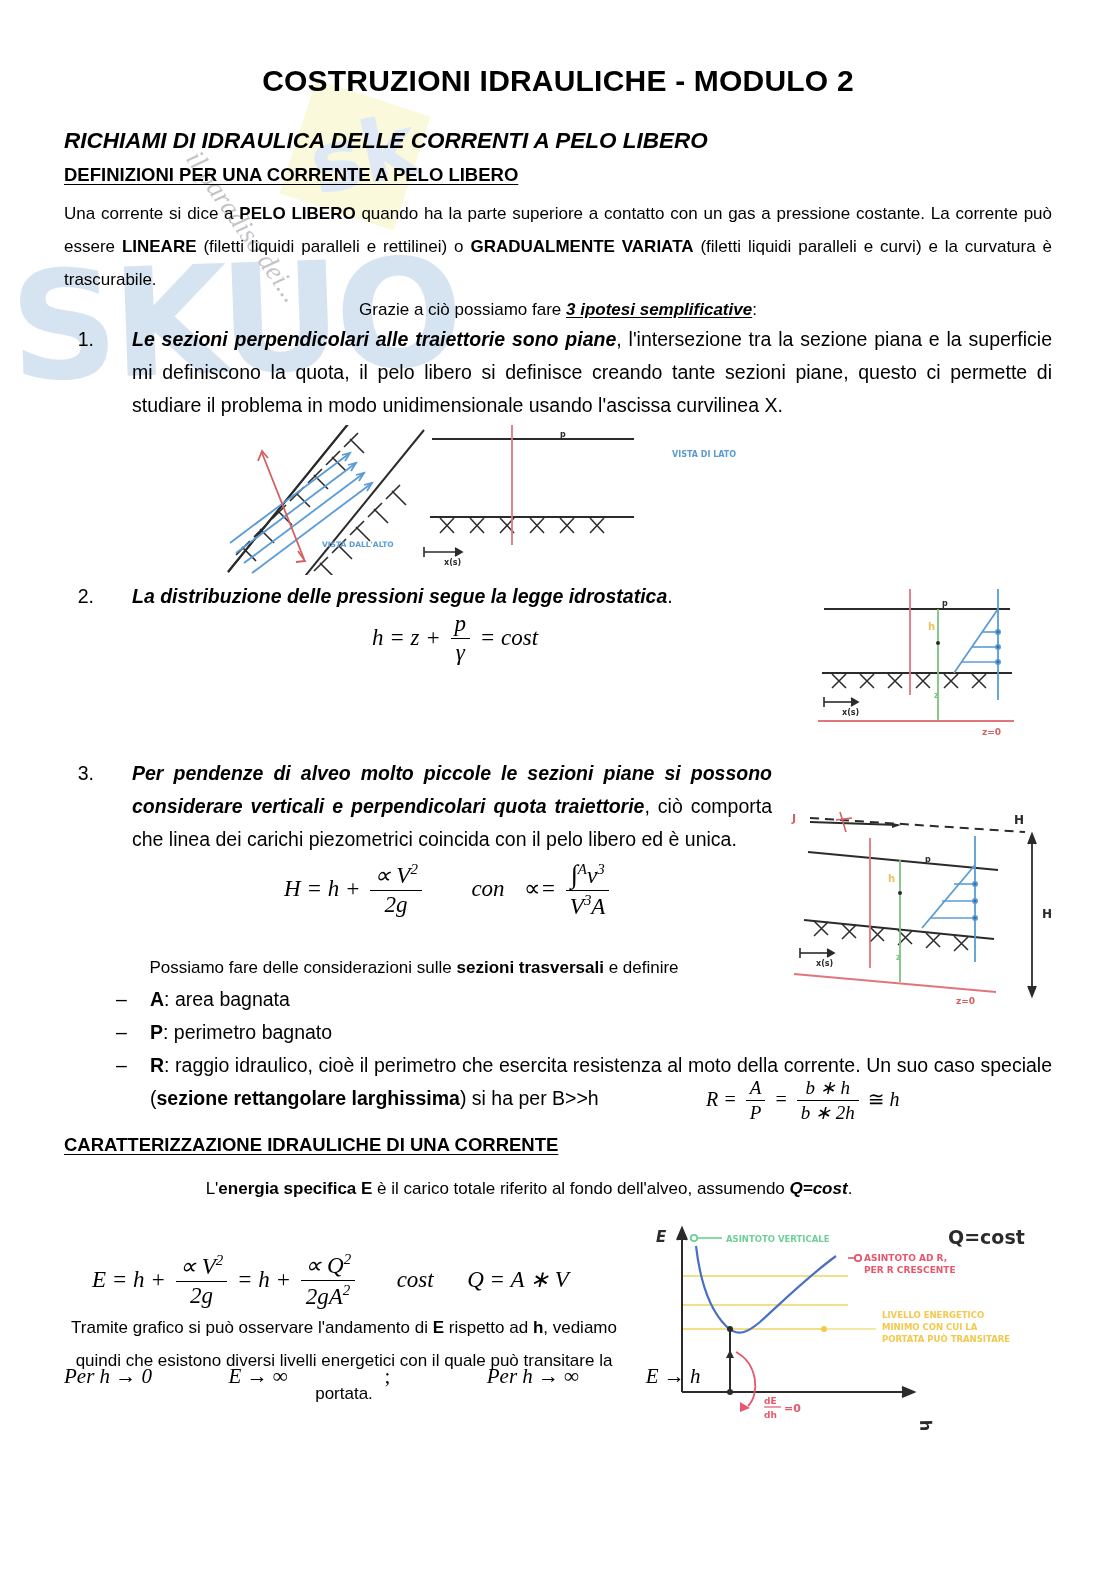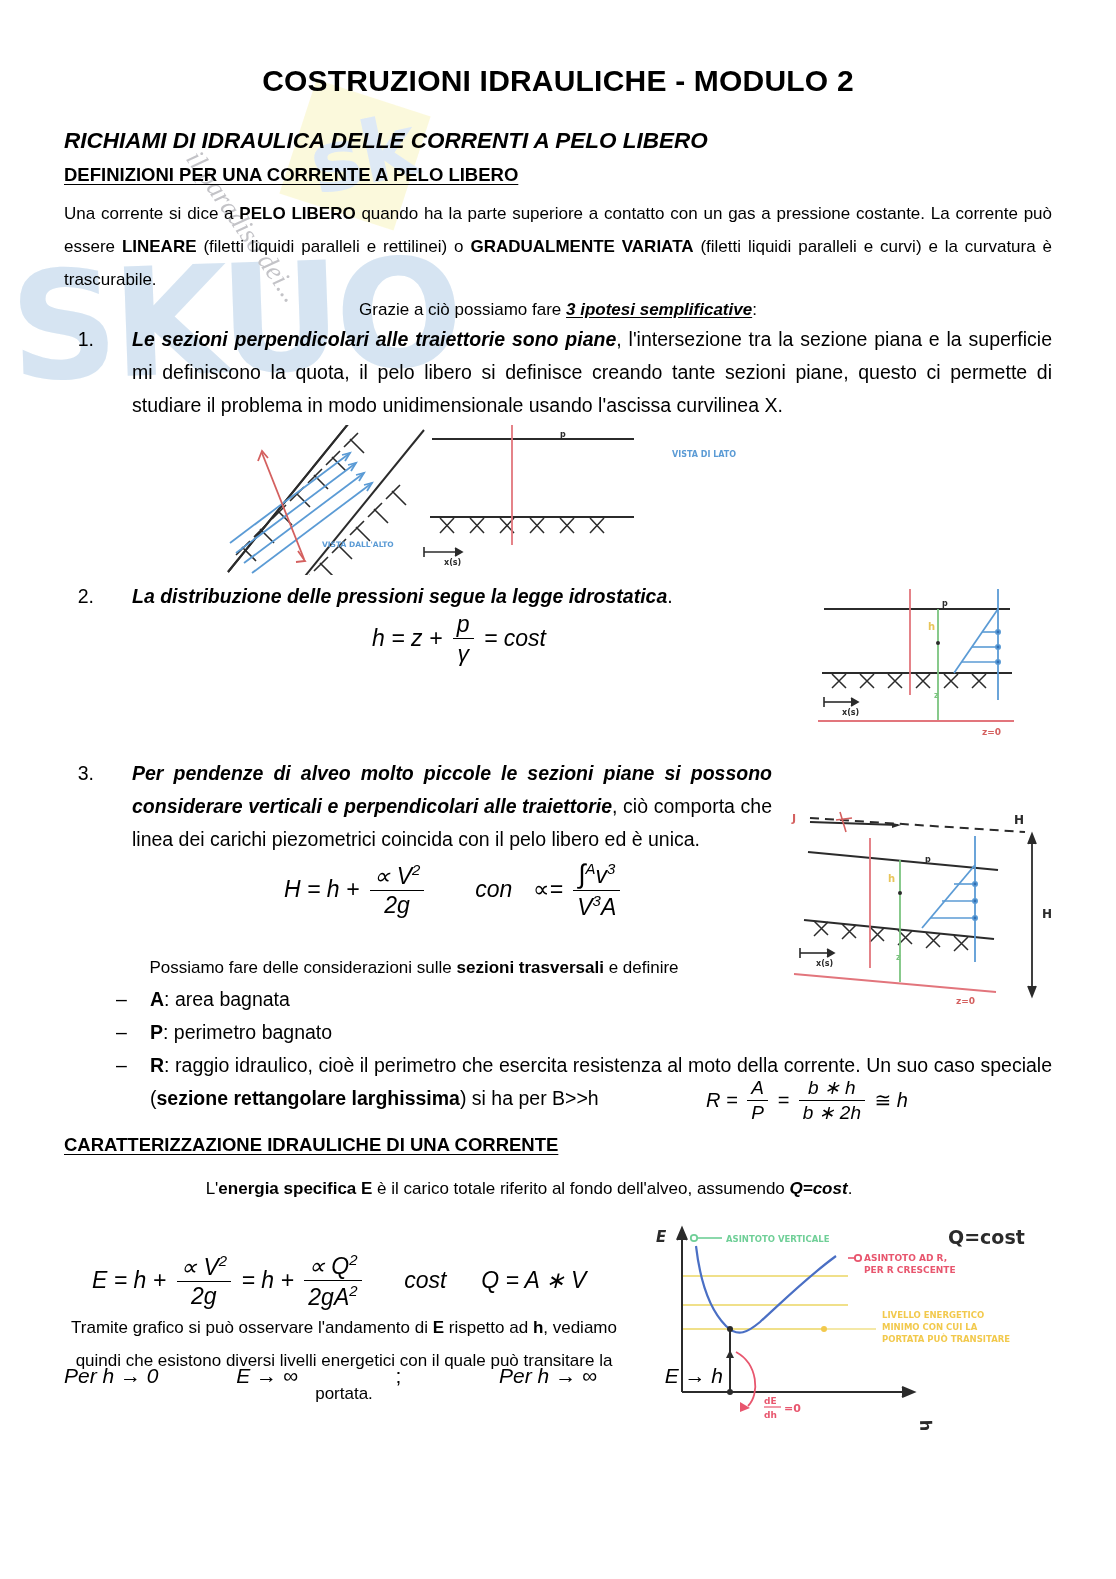--- a/index.html
+++ b/index.html
@@ -129,21 +129,21 @@
     position: absolute;
     left: -68px;
     top: 0;
     width: 30px;
     text-align: right;
     font-size: 19.5px;
   }
 
   .formula {
     position: absolute;
-    font-family: Liberation Sans, sans-serif;
+    font-family: Liberation Serif, serif;
     font-style: italic;
     font-size: 23px;
     white-space: nowrap;
   }
   .frac {
     display: inline-block;
     vertical-align: middle;
     text-align: center;
     margin: 0 4px;
     position: relative;
@@ -357,21 +357,21 @@
             <path d="M14 117 L46 117"></path>
           <path d="M41 113 L48 117 L41 121" fill="#2b2b2b"></path>
         </g>
         <text class="hand-label" x="32" y="130" font-size="8" fill="#2b2b2b">x(s)</text>
         <line x1="8" y1="136" x2="204" y2="136" stroke="#e2757c" stroke-width="1.8"></line>
         <text class="hand-label" x="172" y="150" font-size="9" fill="#d4605f">z=0</text>
       </svg>
     </div>
 
     <div class="hyp" style="left:132px; top:757px; width:640px;">
-      <span class="num">3.</span><span class="bi">Per pendenze di alveo molto piccole le sezioni piane si possono considerare verticali e perpendicolari alle traiettorie</span><span>, ciò comporta che linea dei carichi piezometrici coincida con il pelo libero ed è unica.</span>
+      <span class="num">3.</span><span class="bi">Per pendenze di alveo molto piccole le sezioni piane si possono considerare verticali e perpendicolari quota traiettorie</span><span>, ciò comporta che linea dei carichi piezometrici coincida con il pelo libero ed è unica.</span>
     </div>
 
     <div class="formula" style="left:284px; top:860px;">
       <span>H</span>
       <span>=</span>
       <span>h</span>
       <span>+</span>
       <span class="frac">
         <span class="n"><span>∝ V</span><sup class="e">2</sup></span>
         <span class="d">2g</span>

